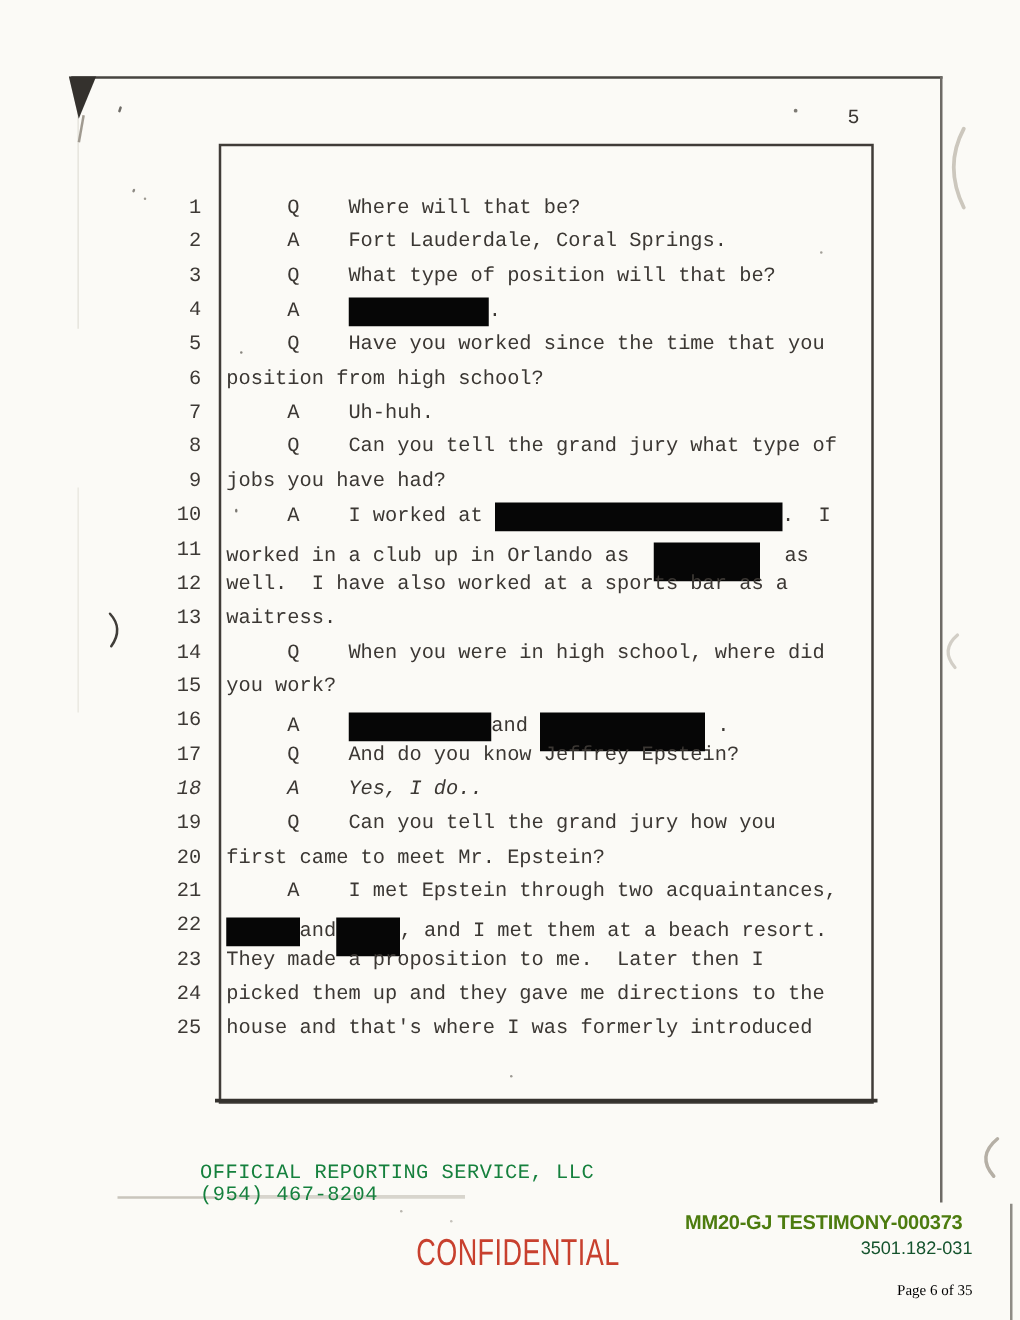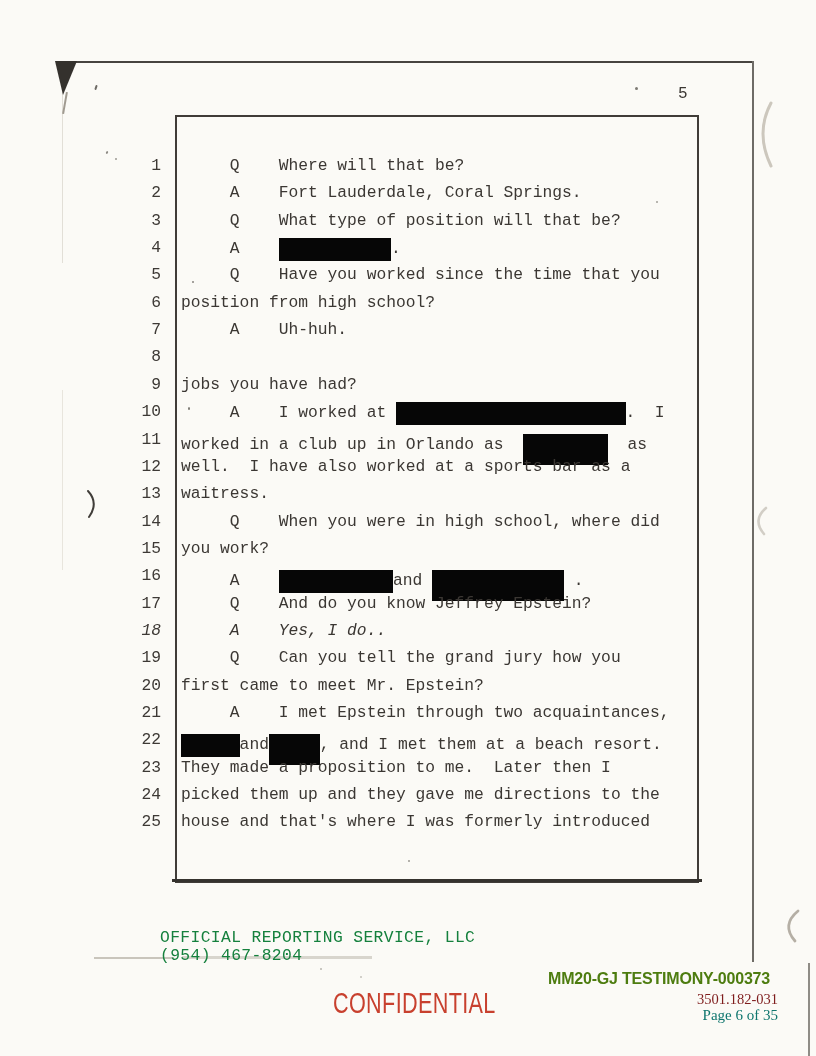--- a/index.html
+++ b/index.html
@@ -46,24 +46,24 @@
 
   
   .confidential { position:absolute; left:333px; top:986px;
                   font-family:"Liberation Sans", sans-serif; font-size:30px;
                   letter-spacing:0.5px; transform:scaleX(0.72); transform-origin:left top; }
 
   
   .stamp { position:absolute; left:500px; top:970px; width:278px; text-align:right; }
   .bates { font-family:"Liberation Sans", sans-serif; font-weight:bold; font-size:16px;
            letter-spacing:-0.2px; color:#4d7c0f; margin-right:8px; }
-  .ctrl  { font-family:Liberation Serif, serif; font-size:14.5px; line-height:14.5px;
-           margin-top:4px; color:#7f1d1d; }
-  .pgof  { font-family:"Liberation Serif", serif; font-size:15px; line-height:14.5px;
-           margin-top:1px; color:#0f766e; }
+  .ctrl  { font-family:Liberation Sans, sans-serif; font-size:14.5px; line-height:14.5px;
+           margin-top:4px; color:#14532d; }
+  .pgof  { font-family:"Liberation Serif", serif; font-size:12px; line-height:14.5px;
+           margin-top:18px; color:#000000; }
 
   
   .mark-svg { position:absolute; }
 </style>
 </head>
 <body>
 
 <div class="page">
 
   <div class="scan-top"></div>
@@ -133,20 +133,21 @@
       <div class="tline" style="top: 291.75px;">
         <span class="lno">6</span>
         <span class="ltext">position from high school?</span>
       </div>
       <div class="tline" style="top: 319.1px;">
         <span class="lno">7</span>
         <span class="ltext">     A    Uh-huh.</span>
       </div>
       <div class="tline" style="top: 346.45px;">
         <span class="lno">8</span>
+        <span class="ltext">     Q    Can you tell the grand jury what type of</span>
       </div>
       <div class="tline" style="top: 373.8px;">
         <span class="lno">9</span>
         <span class="ltext">jobs you have had?</span>
       </div>
       <div class="tline" style="top: 401.15px;">
         <span class="lno">10</span>
         <span class="ltext">     A    I worked at <span class="redact" style="width: 23.5ch; background: rgb(6, 6, 6);"></span>.  I</span>
       </div>
       <div class="tline" style="top: 428.5px;">

